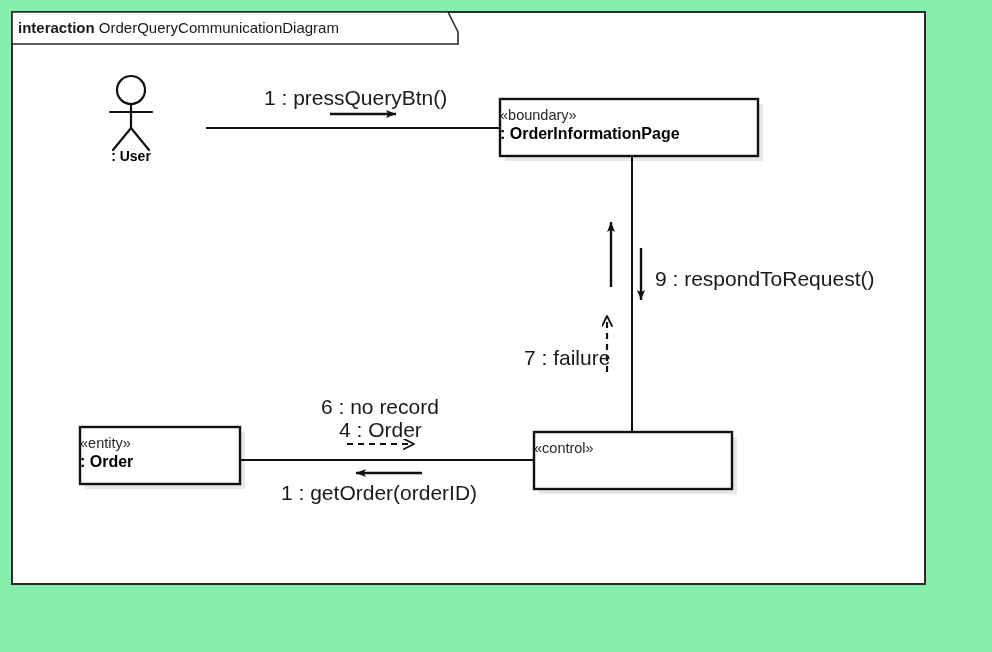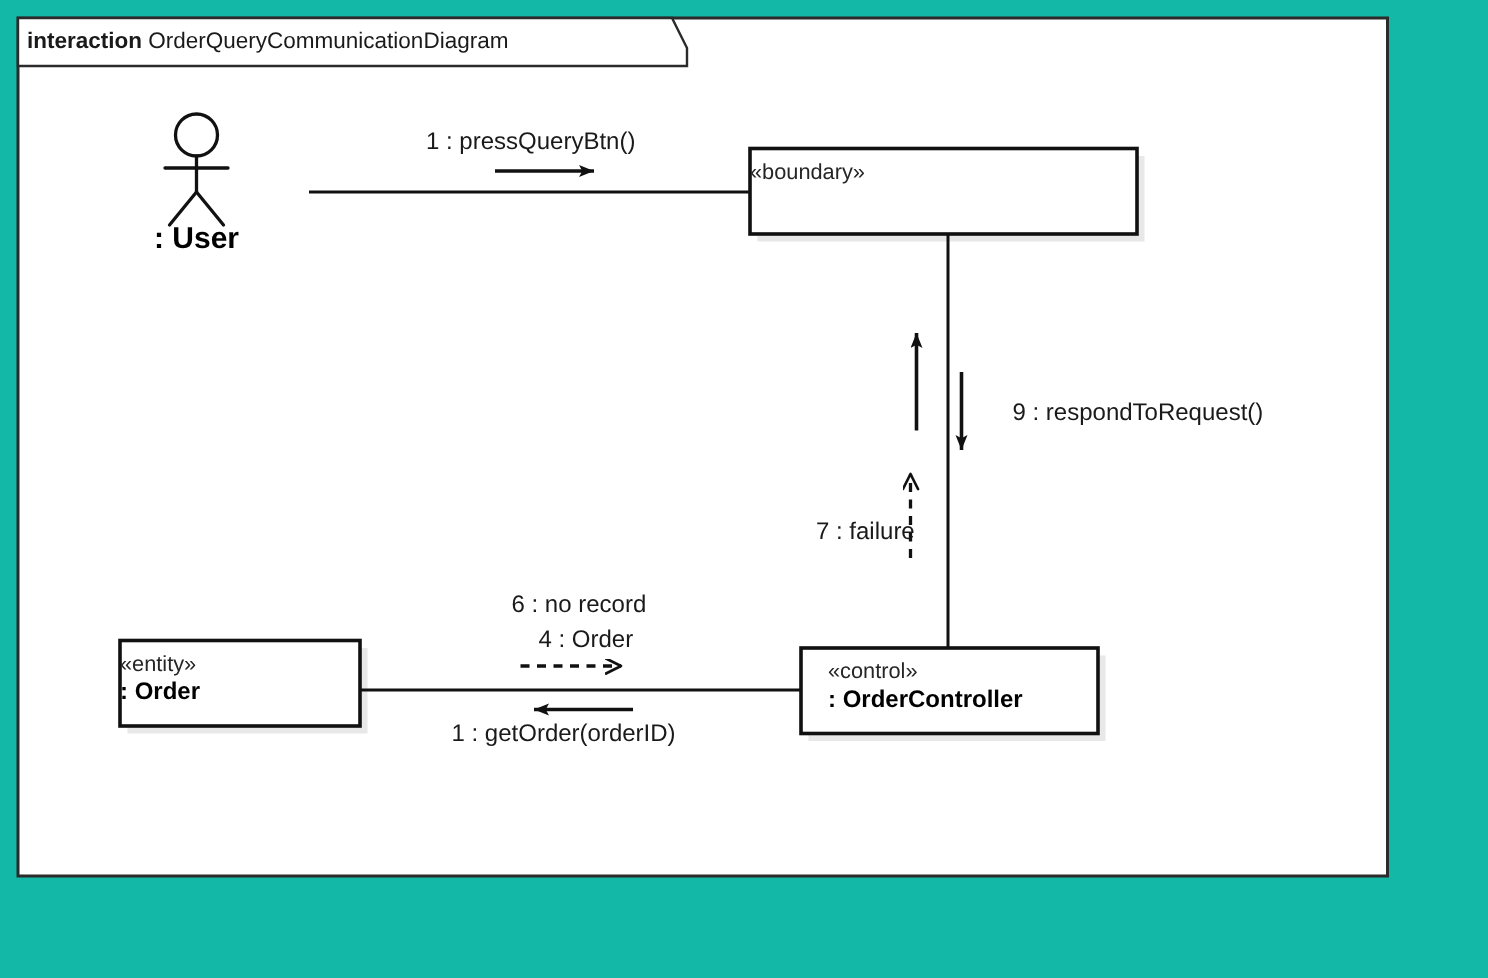--- a/index.html
+++ b/index.html
@@ -11,21 +11,21 @@
     font-family: "Liberation Sans", sans-serif;
     width: 992px;
     height: 652px;
     overflow: hidden;
     position: relative;
   }
   #stage {
     position: relative;
     width: 992px;
     height: 652px;
-    background: #14b8a6;
+    background: #86efac;
   }
   #stage svg {
     position: absolute;
     left: 0;
     top: 0;
   }
   .lbl {
     position: absolute;
     white-space: nowrap;
     color: #1a1a1a;
@@ -51,33 +51,32 @@
     font-size: 14.5px;
     font-weight: 400;
     color: #262626;
   }
   .nodename {
     font-size: 16px;
     font-weight: 700;
     color: #000000;
   }
   .actor-label {
-    font-size: 20px;
+    font-size: 14px;
     font-weight: 700;
     color: #000000;
     position: absolute;
     text-align: center;
     white-space: nowrap;
   }
   .msg {
     position: absolute;
-    font-size: 16px;
+    font-size: 21px;
     color: #1a1a1a;
     white-space: nowrap;
-    margin-left: 20px;
   }
 </style>
 </head>
 <body>
 
 <div id="stage">
 
   <svg width="992" height="652" viewBox="0 0 992 652">
     <defs>
       <marker id="arrowFilled" markerWidth="12" markerHeight="12" refX="10" refY="4" orient="auto" markerUnits="userSpaceOnUse">
@@ -134,25 +133,25 @@
 
   <div class="lbl frame-tag">
     <b>interaction</b>
     <span class="name">OrderQueryCommunicationDiagram</span>
   </div>
 
   <div class="actor-label" style="left:71px; top:148px; width:120px;">: User</div>
 
   <div class="node-label" style="left:500px; top:106px; width:258px;">
     <div class="stereo">«boundary»</div>
+    <div class="nodename">: OrderInformationPage</div>
   </div>
 
-  <div class="node-label" style="left:534px; top:439px; width:198px;padding-left:18px;">
+  <div class="node-label" style="left:534px; top:439px; width:198px;">
     <div class="stereo">«control»</div>
-    <div class="nodename">: OrderController</div>
   </div>
 
   <div class="node-label" style="left:80px; top:434px; width:160px;">
     <div class="stereo">«entity»</div>
     <div class="nodename">: Order</div>
   </div>
 
   <div class="msg" style="left:264px; top:86px;">1 : pressQueryBtn()</div>
 
   <div class="msg" style="left:655px; top:267px;">9 : respondToRequest()</div>

